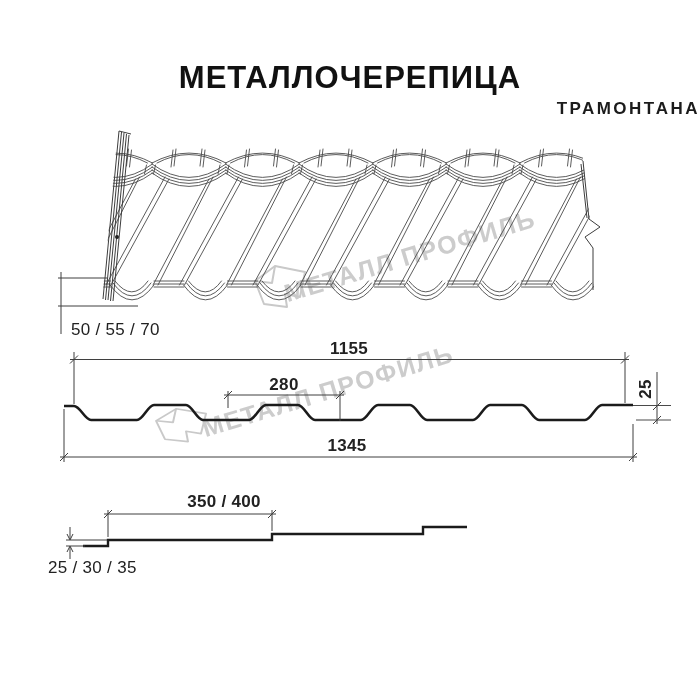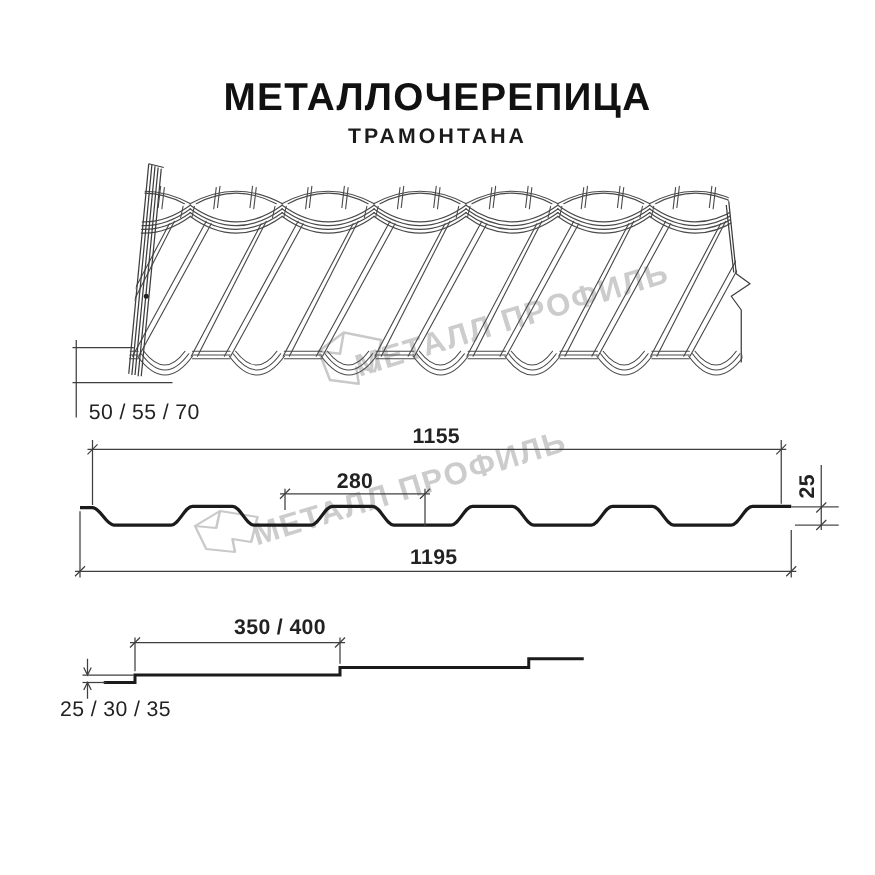--- a/index.html
+++ b/index.html
@@ -1,21 +1,21 @@
 <!DOCTYPE html>
 <html><head>
 <meta charset="utf-8">
 <style>
   html,body{margin:0;padding:0;}
   body{width:700px;height:700px;background:#ffffff;position:relative;overflow:hidden;
        font-family:"Liberation Sans", sans-serif;}
   .abs{position:absolute;}
   .page-title{left:0;right:0;top:60px;text-align:center;font-size:31px;font-weight:bold;
       letter-spacing:1px;color:#111;white-space:nowrap;}
-  .page-subtitle{left:0;right:0;top:99px;text-align:center;font-size:17px;font-weight:bold;
+  .page-subtitle{left:0;right:0;top:99px;text-align:right;font-size:17px;font-weight:bold;
       letter-spacing:2.5px;color:#1b1b1b;white-space:nowrap;}
   .dim-label{transform:translate(-50%,-50%);font-size:17px;font-weight:700;color:#222;
       letter-spacing:.3px;white-space:nowrap;}
   .dim-label-left{font-size:17px;font-weight:500;color:#222;letter-spacing:.3px;white-space:nowrap;}
   .dim-label-rot{transform:translate(-50%,-50%) rotate(-90deg);}
   .watermark{transform:translate(-50%,-50%) rotate(-17deg);font-size:25px;font-weight:bold;
       letter-spacing:1.5px;color:#c7c7c7;white-space:nowrap;z-index:1;opacity:.9;}
   .drawing{left:0;top:0;z-index:2;}
   .label-layer{z-index:3;}
 </style>
@@ -174,17 +174,17 @@
 
 <div class="abs label-layer" style="left:0;top:0;width:700px;height:680px;pointer-events:none;">
   <div class="abs page-title">МЕТАЛЛОЧЕРЕПИЦА</div>
   <div class="abs page-subtitle">ТРАМОНТАНА</div>
 
   <div class="abs dim-label-left" style="left:71px;top:320px;">50 / 55 / 70</div>
 
   <div class="abs dim-label" style="left:349px;top:349px;">1155</div>
   <div class="abs dim-label" style="left:284px;top:385px;">280</div>
   <div class="abs dim-label dim-label-rot" style="left:646px;top:389px;">25</div>
-  <div class="abs dim-label" style="left:347px;top:446px;">1195</div>
+  <div class="abs dim-label" style="left:347px;top:446px;">1345</div>
 
   <div class="abs dim-label" style="left:189px;top:502px;margin-left:35px;">350 / 400</div>
   <div class="abs dim-label-left" style="left:16px;top:558px;margin-left:32px;">25 / 30 / 35</div>
 </div>
 
 </body></html>

